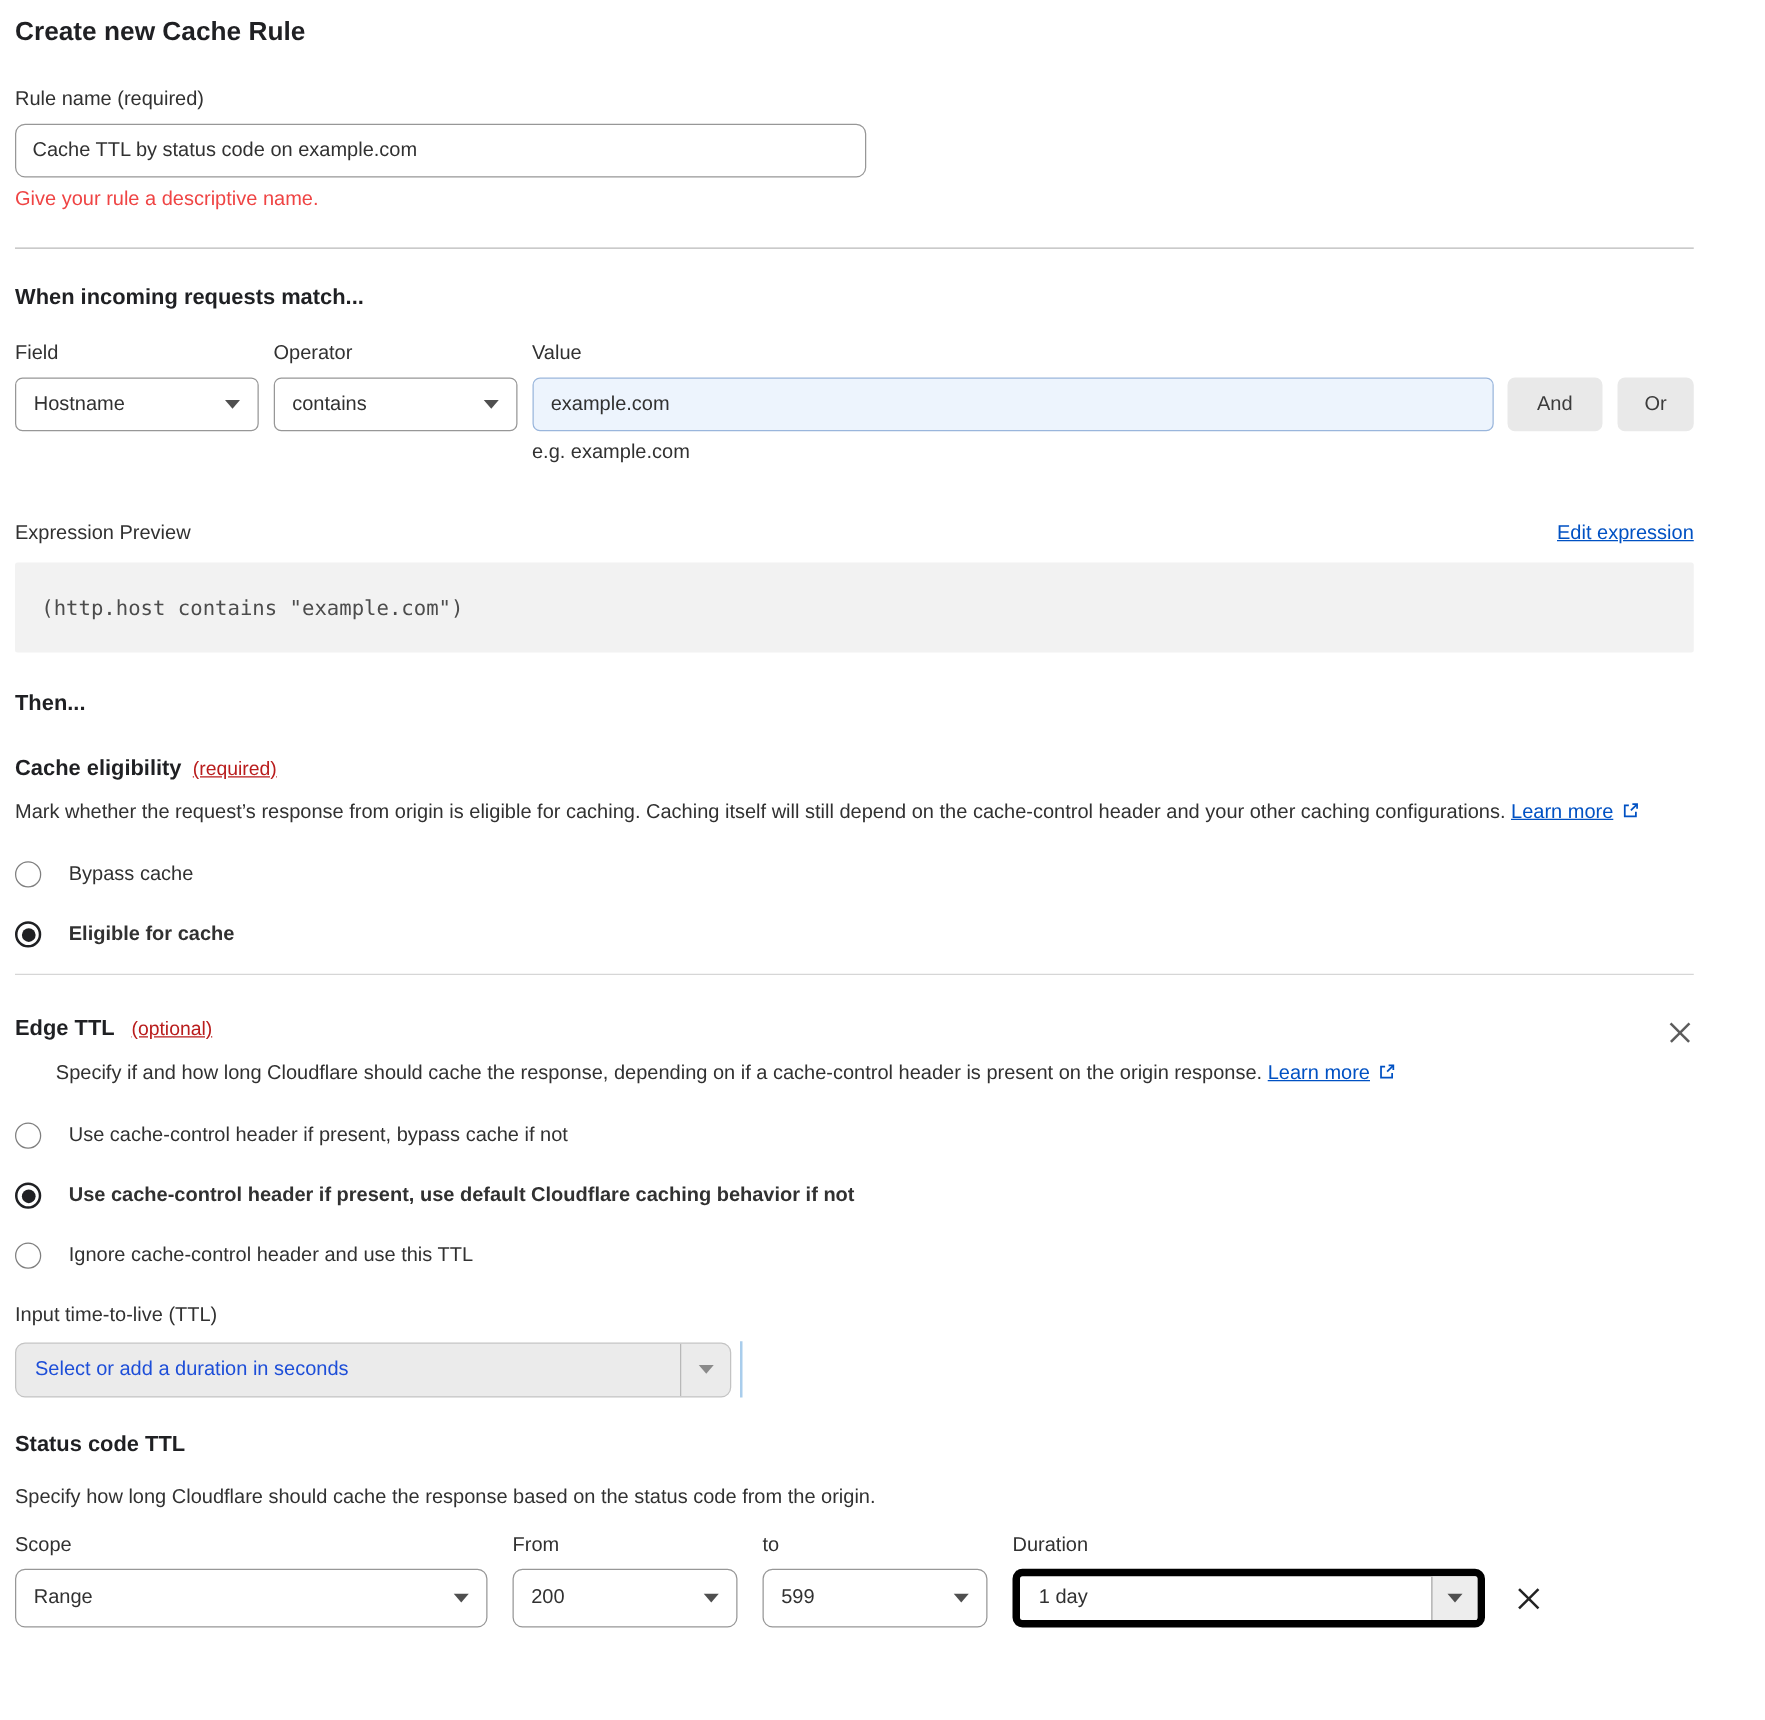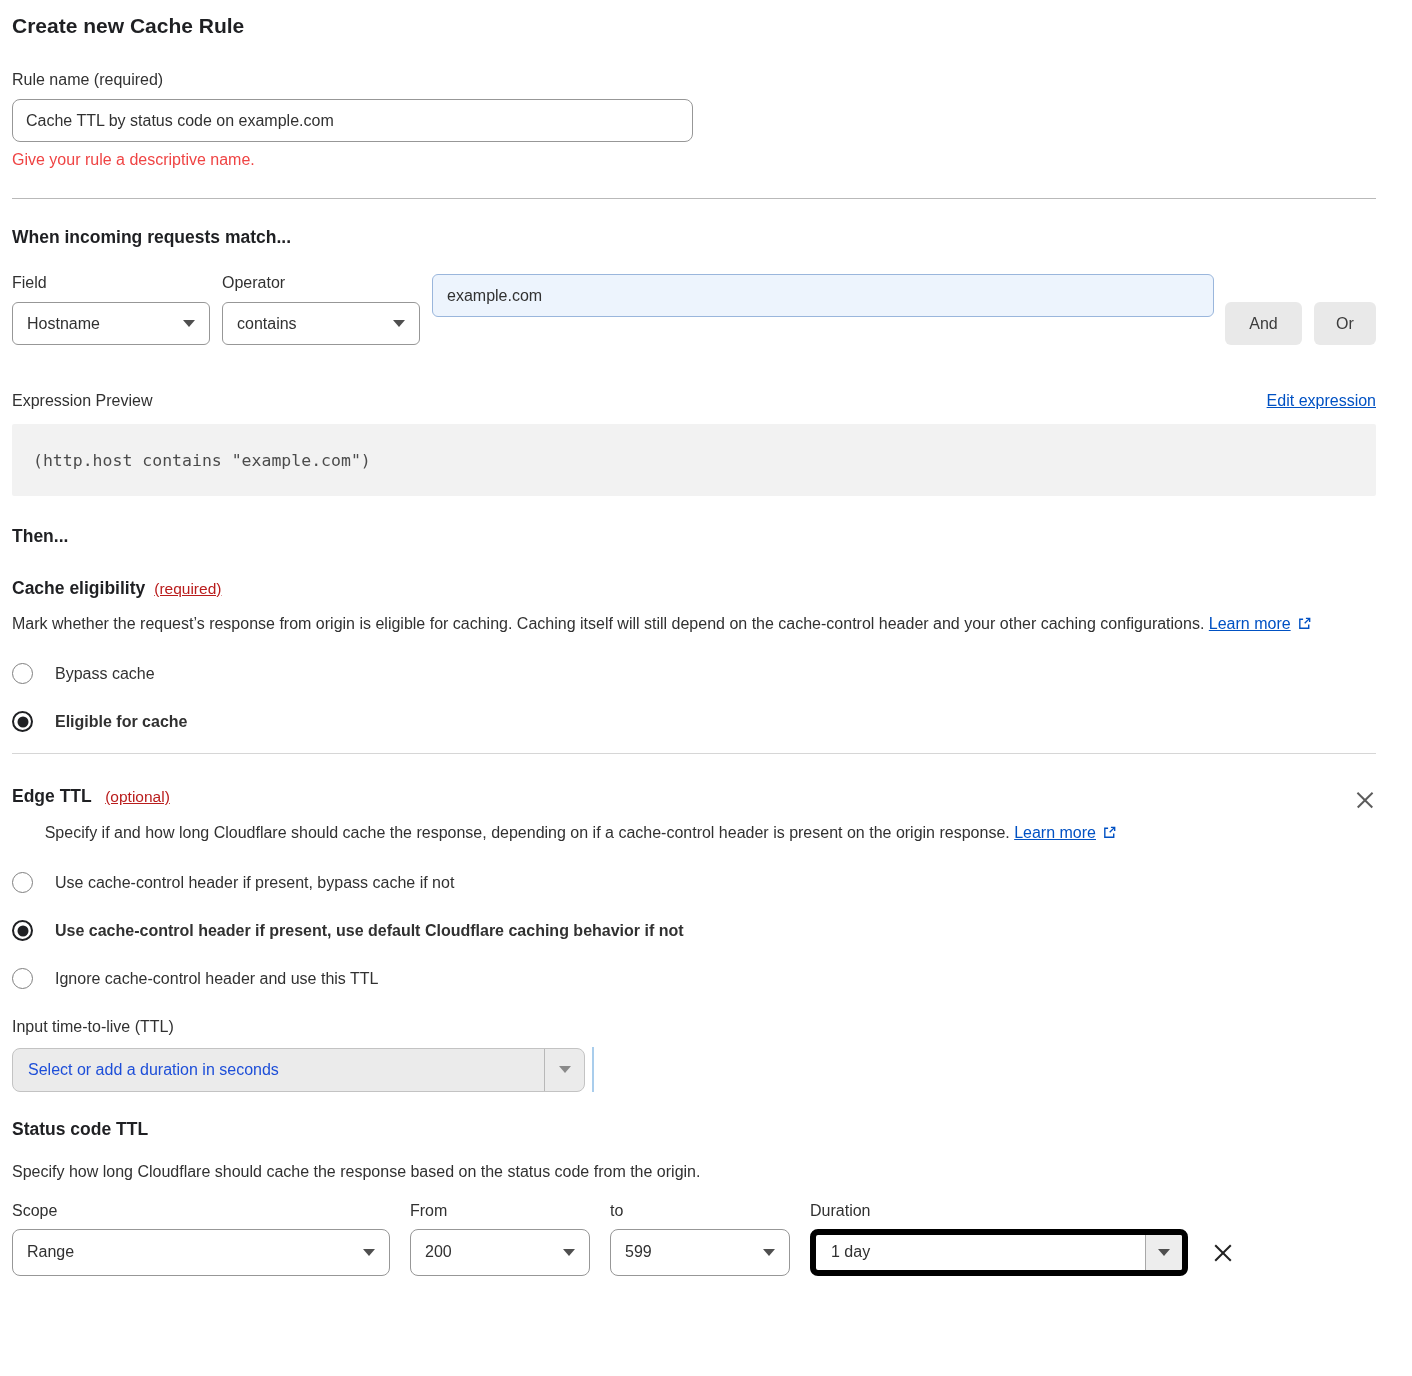--- a/index.html
+++ b/index.html
@@ -3,21 +3,21 @@
 <meta charset="utf-8">
 <style>
   * { box-sizing: border-box; }
   html, body { margin: 0; padding: 0; background: #fff; }
   body {
     width: 1412px; height: 1376px;
     font-family: "Liberation Sans", "DejaVu Sans", sans-serif;
     color: #313131;
     overflow: hidden;
   }
-  .container { padding: 14px 36px 0 12px; width: 1412px; }
+  .container { padding: 14px 57px 0 12px; width: 1412px; }
 
   .page-title {
     font-size: 21px; font-weight: 700; color: #1f2023;
     margin: 0 0 33px 0;
   }
 
   .field-label { font-size: 16px; margin-bottom: 10px; color: #313131; }
 
   .text-input {
     width: 681px; height: 43px;
@@ -203,21 +203,23 @@
       </div>
     </div>
     <div class="match-col col-operator">
       <div class="col-label">Operator</div>
       <div class="select-control">
         <span>contains</span>
         <span class="caret"></span>
       </div>
     </div>
     <div class="match-col col-value">
+      <div class="col-label">Value</div>
       <input class="value-input" type="text" value="example.com" style="">
+      <div class="value-hint">e.g. example.com</div>
     </div>
     <button class="andor-btn and-btn">And</button>
     <button class="andor-btn or-btn">Or</button>
   </div>
 
   <div class="expression-row">
     <span class="expression-label">Expression Preview</span>
     <a class="link">Edit expression</a>
   </div>
   <div class="code-block">

